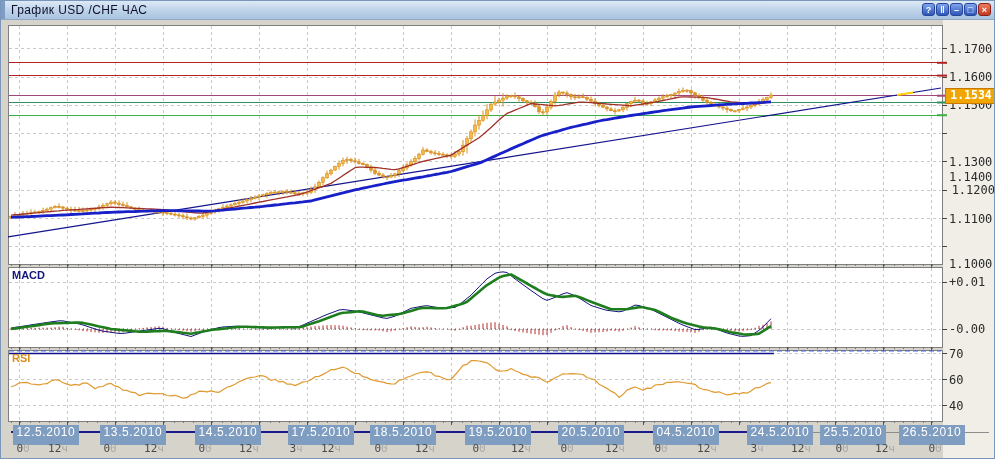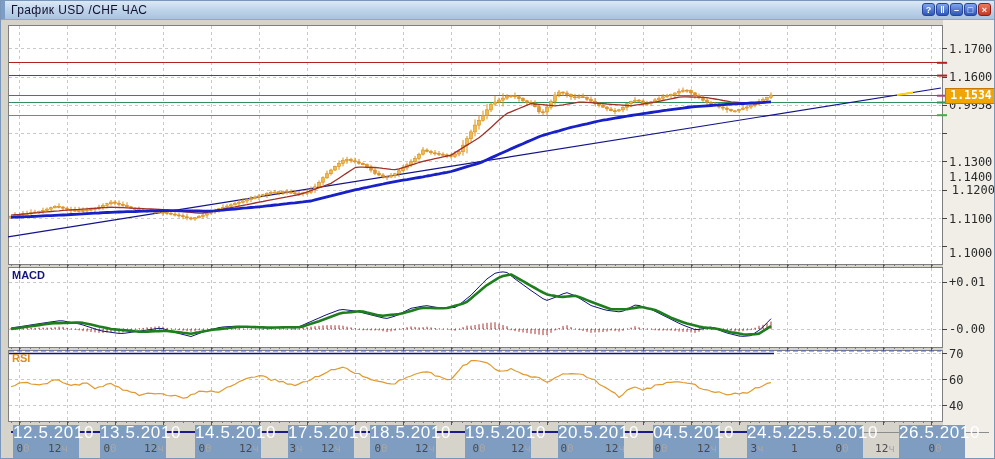--- a/index.html
+++ b/index.html
@@ -23,22 +23,22 @@
   .ema-labels .ema1{color:#C03028;margin-right:7px;}
   .ema-labels .ema2{color:#2830B0;}
   .panel-label{font-size:11px;font-weight:bold;}
   .panel-label.macd{left:11px;top:268px;color:#14147E;}
   .panel-label.rsi{left:11px;top:351px;color:#D89020;}
   .axlab{position:absolute;left:948px;width:46px;height:14px;line-height:14px;font-size:12px;
          color:#2A2A2A;font-family:"DejaVu Sans Mono",monospace;letter-spacing:0;z-index:4;}
   .price-badge{position:absolute;left:944px;top:85px;width:50px;height:14px;z-index:5;
          background:#F0A500;border:1px solid #C87800;color:#fff;font-weight:bold;
          font-size:11.5px;line-height:13px;text-align:center;font-family:"DejaVu Sans Mono",monospace;}
-  .date-badge{position:absolute;top:424px;height:33px;width:66px;background:#7E9DC0;color:#FFFFFF;
-         font-size:17px;line-height:15px;text-align:center;letter-spacing:0.6px;z-index:4;
+  .date-badge{position:absolute;top:424px;height:20px;width:66px;background:#7E9DC0;color:#FFFFFF;
+         font-size:12px;line-height:15px;text-align:center;letter-spacing:0.6px;z-index:4;
          font-family:"Liberation Sans",sans-serif;}
   .conn-navy{position:absolute;top:430px;left:10px;width:802px;height:2px;background:#1A1A8C;z-index:3;}
   .conn-gray{position:absolute;top:431px;left:812px;width:176px;height:1px;background:#8C8C8C;z-index:3;}
   .timelab{position:absolute;top:441px;transform:translateX(-50%);white-space:nowrap;z-index:4;
          font-size:11px;font-family:"DejaVu Sans Mono",monospace;color:#4A4A4A;}
   .timelab .suf{color:#A8A8A8;}
 </style>
 </head>
 <body>
 
@@ -1105,26 +1105,26 @@
   </div>
 
   <div class="overlay panel-label macd" style="position:absolute;">MACD</div>
   <div class="overlay panel-label rsi" style="position:absolute;">RSI</div>
 
   <div class="price-badge" style="top: 87.2px;">1.1534</div>
 
   <div id="axis-labels">
       <div class="axlab" style="top: 40.7px;">1.1700</div>
       <div class="axlab" style="top: 69px;">1.1600</div>
-      <div class="axlab" style="top: 97.3px;">0.9958</div>
+      <div class="axlab" style="top: 97.3px;">1.1500</div>
       <div class="axlab" style="top: 128px; margin-top: 41px;">1.1400</div>
       <div class="axlab" style="top: 153.9px;">1.1300</div>
       <div class="axlab" style="top: 182.2px; text-align: right;">1.1200</div>
       <div class="axlab" style="top: 210.5px;">1.1100</div>
-      <div class="axlab" style="top: 245px;">1.1000</div>
+      <div class="axlab" style="top: 256px;">1.1000</div>
       <div class="axlab" style="top: 274px;">+0.01</div>
       <div class="axlab" style="top: 321px;">-0.00</div>
       <div class="axlab" style="top: 345.5px;">70</div>
       <div class="axlab" style="top: 371.5px;">60</div>
       <div class="axlab" style="top: 397.5px;">40</div>
     </div>
 
   <div id="date-axis">
     <div class="conn-navy"></div>
     <div class="conn-gray"></div>
@@ -1148,19 +1148,19 @@
       <span class="timelab" style="left: 520px;"><span>12</span><span class="suf">ч</span></span>
       <div class="date-badge" style="left: 557px;">20.5.2010</div>
       <span class="timelab" style="left: 566px;"><span>0</span><span class="suf">0</span></span>
       <span class="timelab" style="left: 614px;"><span>12</span><span class="suf">ч</span></span>
       <div class="date-badge" style="left: 652px;">04.5.2010</div>
       <span class="timelab" style="left: 660px;"><span>0</span><span class="suf">0</span></span>
       <span class="timelab" style="left: 706px;"><span>12</span><span class="suf">ч</span></span>
       <div class="date-badge" style="left: 746px;">24.5.2010</div>
       <span class="timelab" style="left: 756px;"><span>3</span><span class="suf">ч</span></span>
       <span class="timelab" style="left: 800px;"><span>12</span><span class="suf">ч</span></span>
-      <div class="date-badge" style="left: 796px;">25.5.2010</div>
+      <div class="date-badge" style="left: 819px;">25.5.2010</div>
       <span class="timelab" style="left: 841px;"><span>0</span><span class="suf">0</span></span>
       <span class="timelab" style="left: 884px;"><span>12</span><span class="suf">ч</span></span>
       <div class="date-badge" style="left: 898px;">26.5.2010</div>
       <span class="timelab" style="left: 934px;"><span>0</span><span class="suf">0</span></span>
     </div>
 </div>
 
 </body></html>

